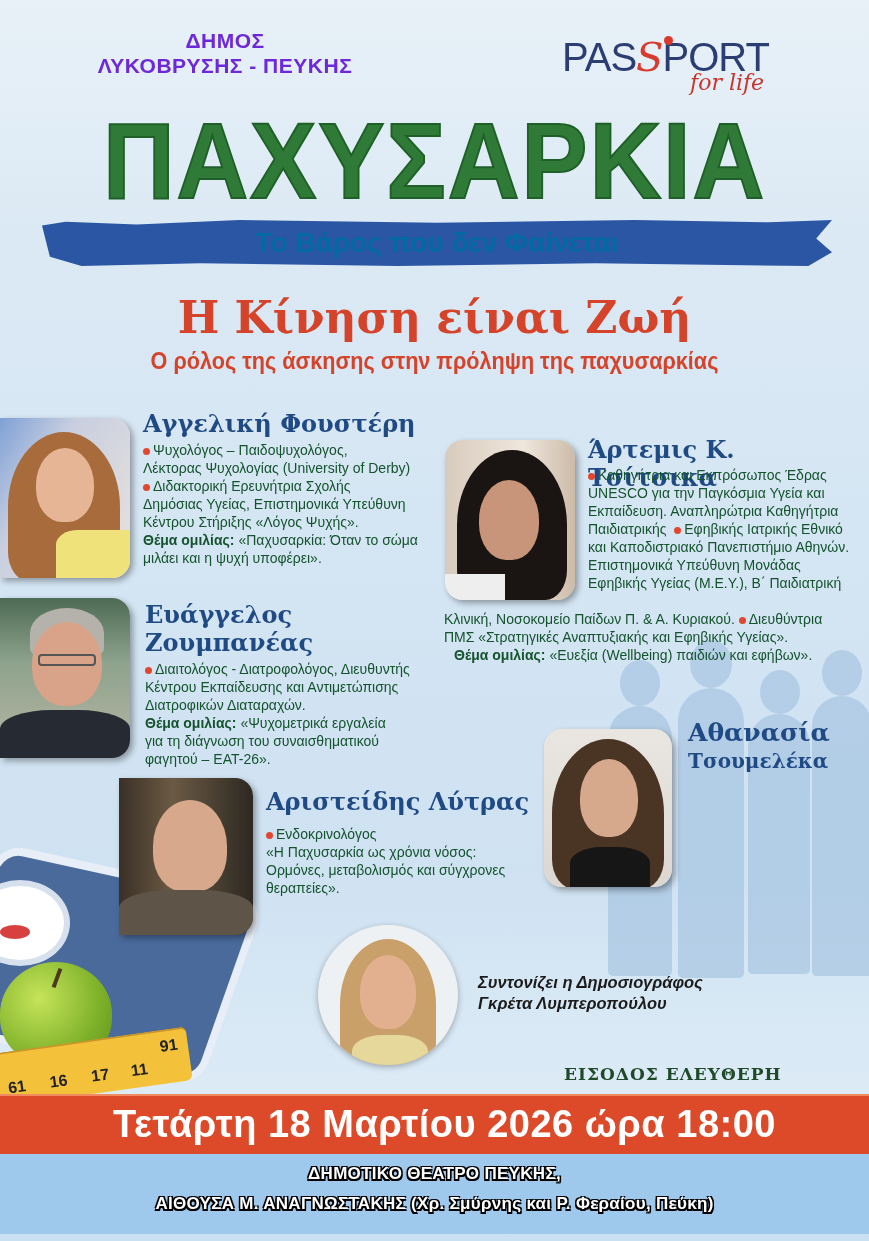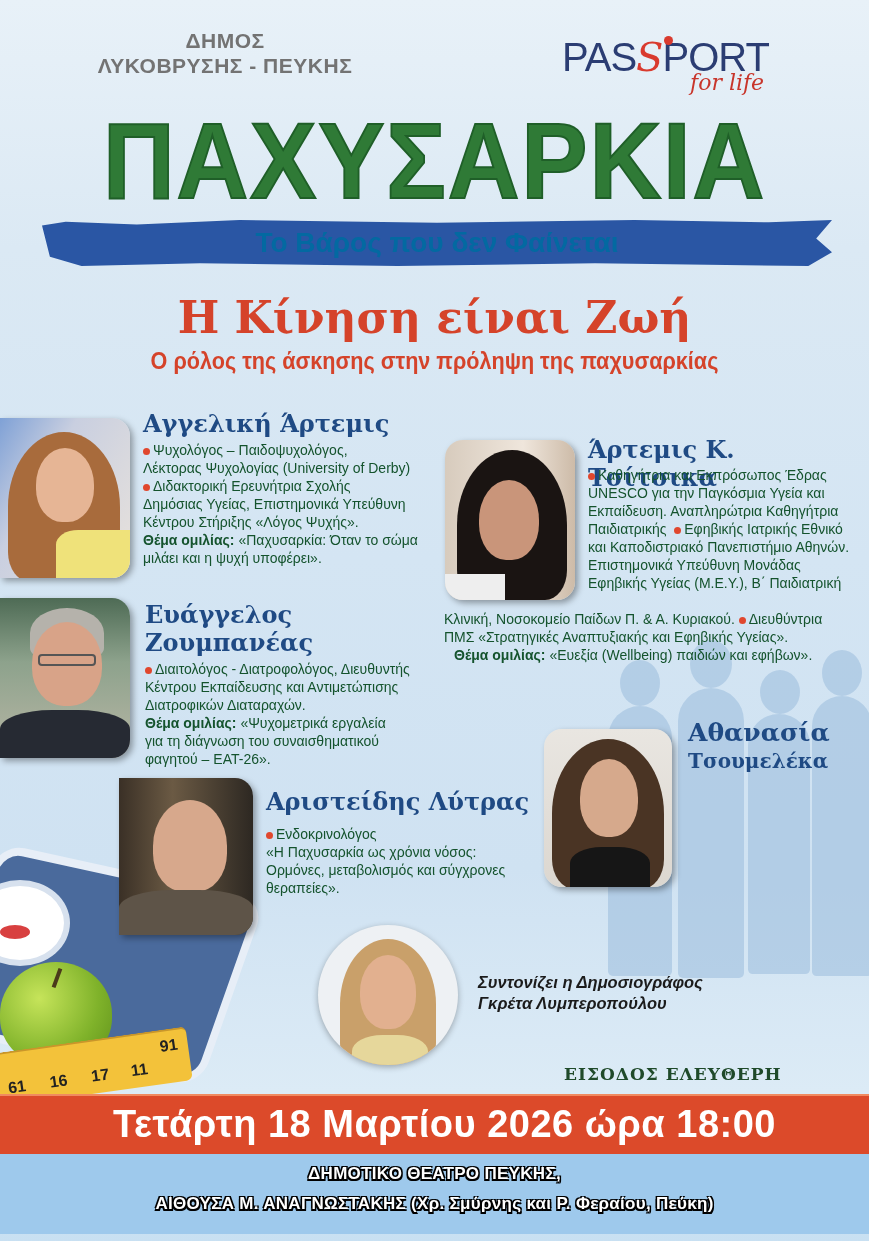--- a/index.html
+++ b/index.html
@@ -11,21 +11,21 @@
     color: #1a1a1a;
   }
   .abs { position: absolute; }
 
   
   .silhouettes { left: 600px; top: 640px; width: 269px; height: 340px; opacity: .45; }
   .sil { position: absolute; background: #8fb4d8; border-radius: 40px 40px 6px 6px; }
   .sil-head { position: absolute; background: #8fb4d8; border-radius: 50%; }
 
   
-  .municipality { left: 60px; top: 28px; width: 330px; text-align: center; color: #737373; font-weight: bold; font-size: 21px; line-height: 25px; letter-spacing: .5px; }
+  .municipality { left: 60px; top: 28px; width: 330px; text-align: center; color: #6d28d9; font-weight: bold; font-size: 21px; line-height: 25px; letter-spacing: .5px; }
   .logo { left: 562px; top: 14px; width: 240px; height: 86px; }
   .logo-main { position: absolute; left: 0; top: 20px; font-size: 40px; font-weight: normal; color: #2b3d73; letter-spacing: -1px; font-family: "Liberation Sans", sans-serif; }
   .logo-main .s-shape { color: #d93a2e; font-family: "DejaVu Serif", serif; font-style: italic; }
   .logo-sub { position: absolute; left: 128px; top: 56px; font-family: "DejaVu Serif", serif; font-style: italic; font-size: 22px; color: #c8352b; }
   .logo-dot { position: absolute; left: 102px; top: 22px; width: 9px; height: 9px; border-radius: 50%; background: #d93a2e; }
 
   .main-title { left: 0; top: 106px; width: 869px; text-align: center; font-size: 108px; line-height: 110px; font-weight: bold; color: #2f7a36; letter-spacing: 2px; transform: scaleX(0.92); -webkit-text-stroke: 2px #1f5f28; font-family: "Liberation Sans", sans-serif; }
 
   .brush { left: 42px; top: 220px; width: 790px; height: 46px; background: #2a56a4; clip-path: polygon(0 12%, 3% 4%, 12% 10%, 25% 0, 50% 6%, 75% 0, 92% 5%, 100% 0, 98% 40%, 100% 70%, 97% 100%, 70% 94%, 45% 100%, 20% 94%, 5% 100%, 1% 80%); }
   .brush-text { left: 42px; top: 222px; width: 790px; text-align: center; color: #0369a1; font-weight: bold; font-size: 28px; line-height: 42px; }
@@ -97,21 +97,21 @@
 <div class="abs theme-title">Η Κίνηση είναι Ζωή</div>
 <div class="abs theme-sub">Ο ρόλος της άσκησης στην πρόληψη της παχυσαρκίας</div>
 
 <div class="photo" style="left:0;top:418px;width:130px;height:160px;background:linear-gradient(120deg,#7fa1d6 0%,#c9cfe0 35%,#e8e2dc 100%);">
   <div class="hair" style="left:8px;top:14px;width:112px;height:150px;background:#a86b3c;border-radius:50% 50% 20% 20%;"></div>
   <div class="face" style="left:36px;top:30px;width:58px;height:74px;background:#e6b595;"></div>
   <div class="hair" style="left:56px;top:112px;width:74px;height:48px;background:#efe27a;border-radius:30% 0 0 0;"></div>
 </div>
 
 <div class="abs" style="left:143px;top:410px;width:300px;">
-  <div class="name">Αγγελική Άρτεμις</div>
+  <div class="name">Αγγελική Φουστέρη</div>
   <div class="desc" style="margin-top:3px;">
     <div><span class="bullet"></span><span>Ψυχολόγος – Παιδοψυχολόγος,</span></div>
     <div>Λέκτορας Ψυχολογίας (University of Derby)</div>
     <div><span class="bullet"></span><span>Διδακτορική Ερευνήτρια Σχολής</span></div>
     <div>Δημόσιας Υγείας, Επιστημονικά Υπεύθυνη</div>
     <div>Κέντρου Στήριξης «Λόγος Ψυχής».</div>
     <div><span class="topic-label">Θέμα ομιλίας:</span><span> «Παχυσαρκία: Όταν το σώμα</span></div>
     <div>μιλάει και η ψυχή υποφέρει».</div>
   </div>
 </div>

